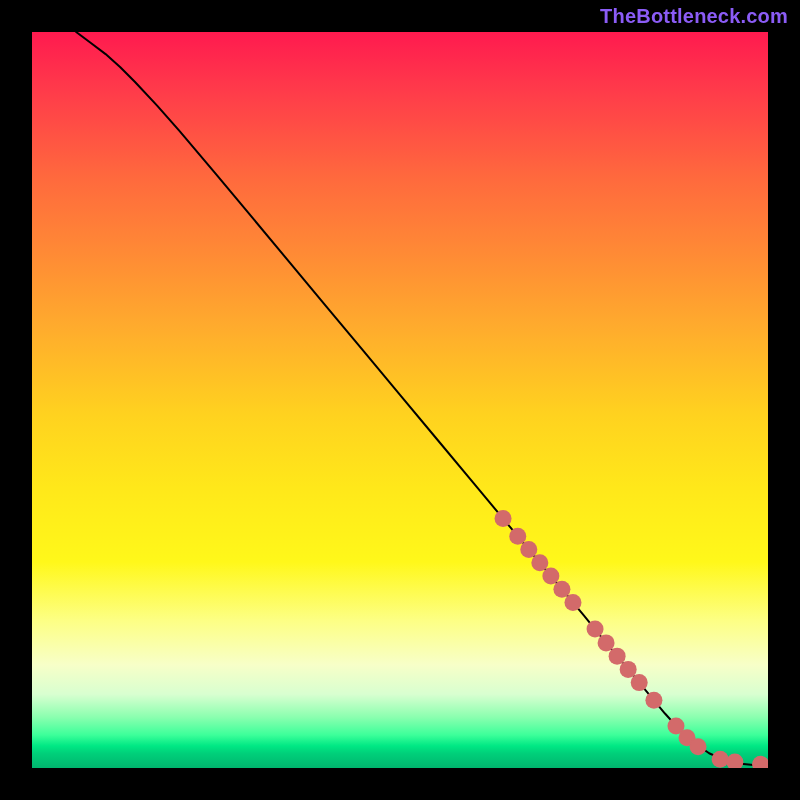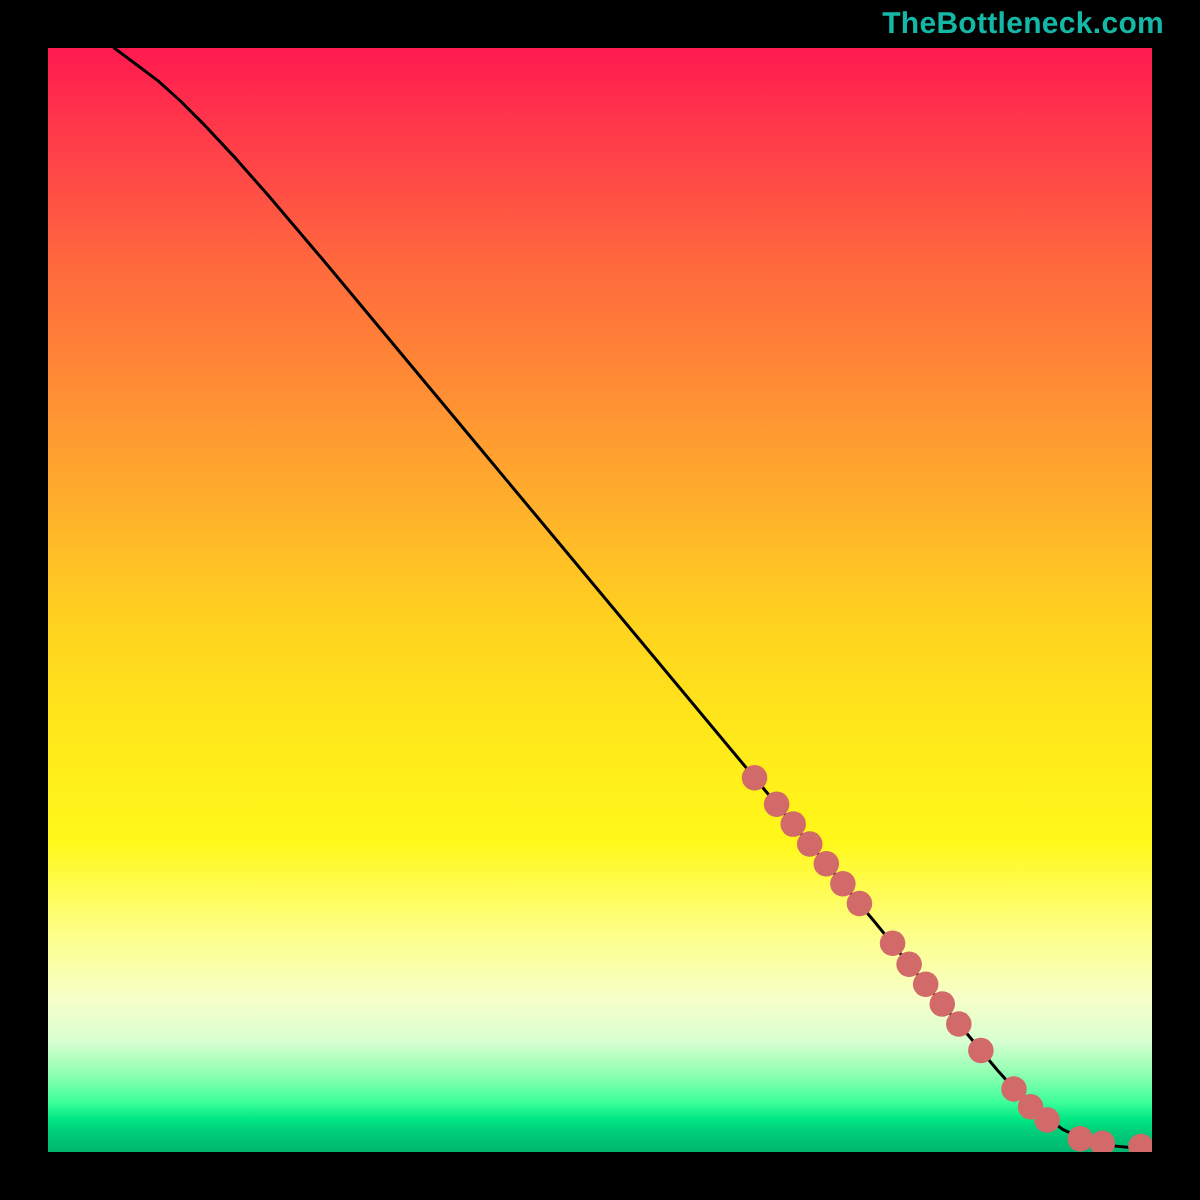--- a/index.html
+++ b/index.html
@@ -43,23 +43,23 @@
   }
   svg.overlay {
     position: absolute;
     inset: 0;
     width: 100%;
     height: 100%;
   }
   .attribution {
     position: absolute;
     top: 6px;
-    right: 24px;
+    right: 12px;
     font: 600 20px/1 Arial, Helvetica, sans-serif;
-    color: #14b8a6;
+    color: #8b5cf6;
     letter-spacing: 0.2px;
     user-select: none;
   }
 </style>
 </head>
 <body>
 
 <div class="stage">
 
   <div class="plot-area">

